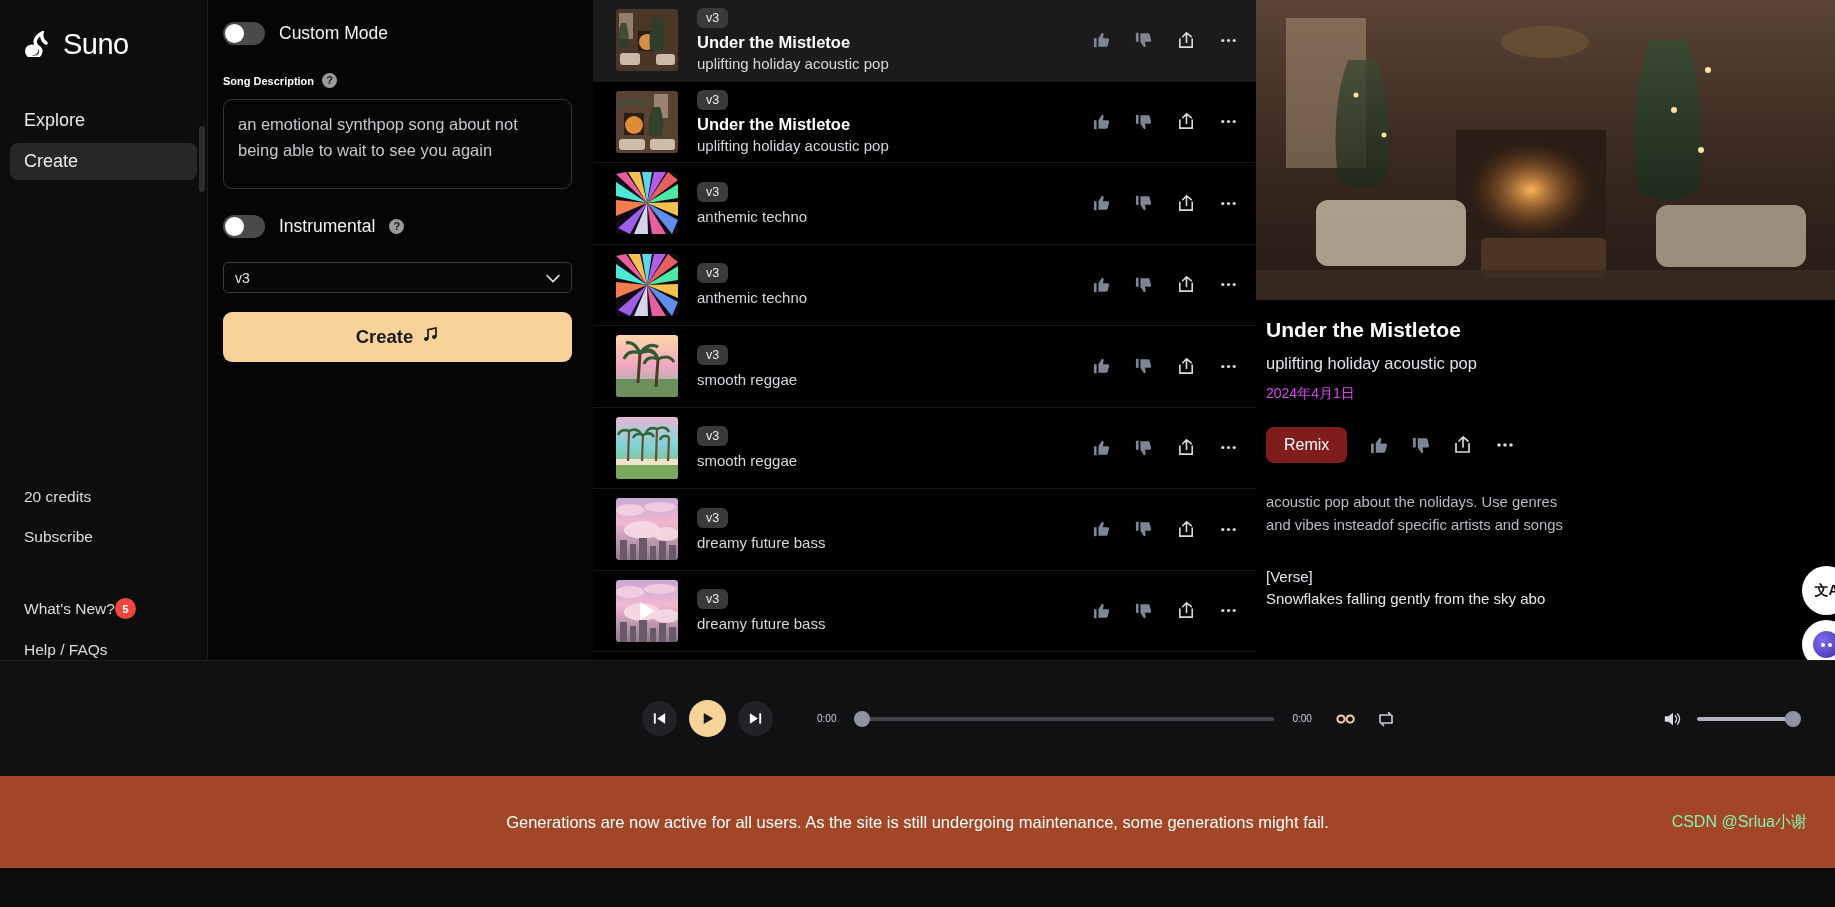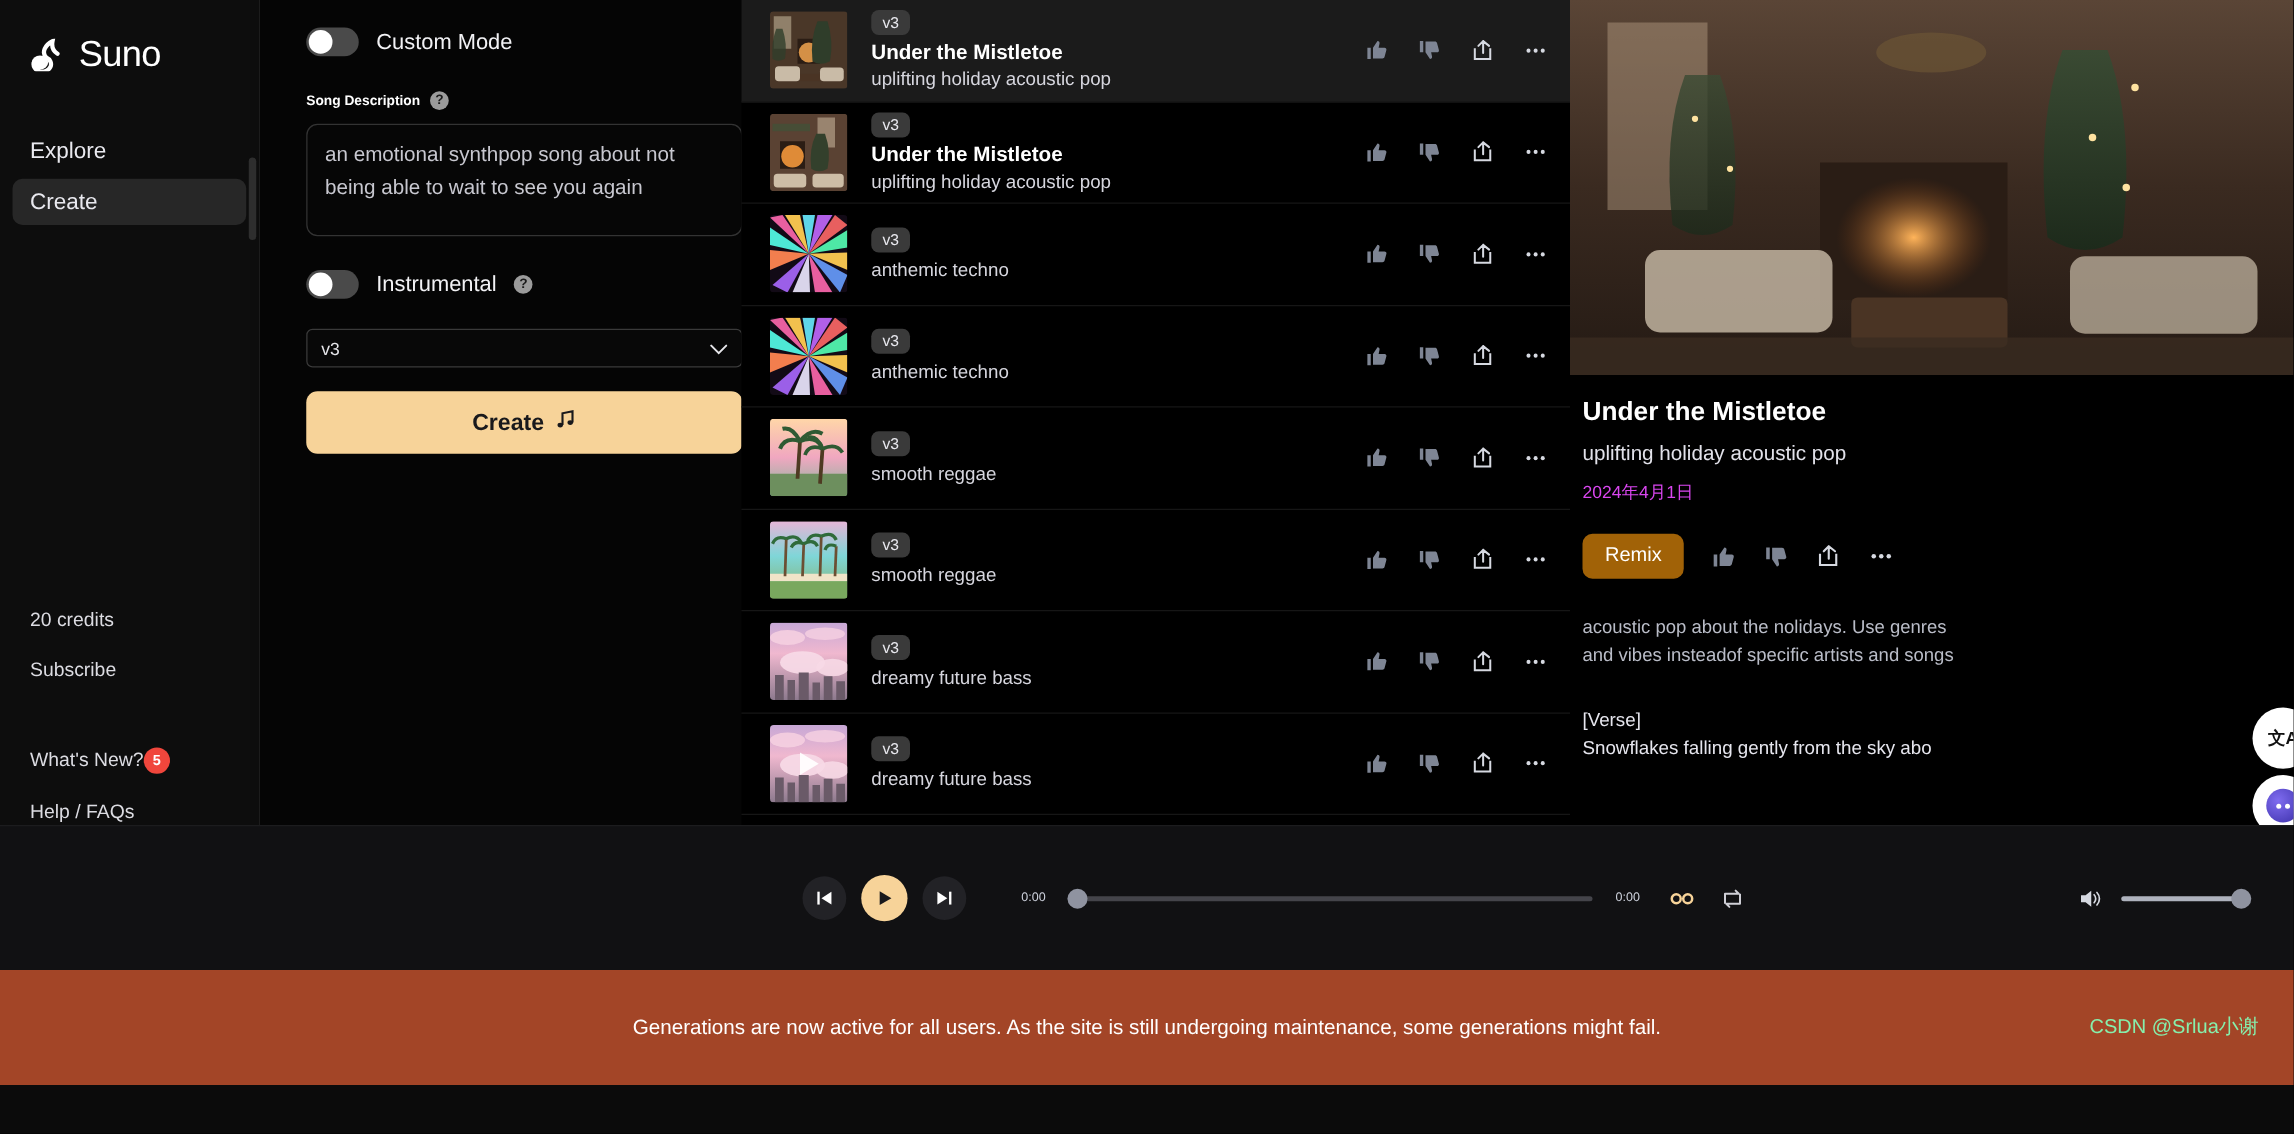--- a/index.html
+++ b/index.html
@@ -38,21 +38,21 @@
   }
   .avatar {
     width: 34px; height: 34px; border-radius: 50%;
     background: radial-gradient(circle at 40% 35%, #e8c8b8 0%, #a98d82 55%, #6c5550 100%);
     margin-top: 14px;
   }
 
   
   .create-panel {
     position: absolute; left: 207px; top: 0; width: 386px; height: 776px;
-    background: #050505; border-left: 1px solid #1c1c1c; padding: 12px 19px 0 37px;
+    background: #050505; border-left: 1px solid #1c1c1c; padding: 12px 19px 0 15px;
   }
   .toggle-row { display: flex; align-items: center; gap: 14px; margin-top: 10px; }
   .toggle {
     width: 42px; height: 23px; border-radius: 12px; background: #4a4a4a;
     position: relative; cursor: pointer; flex: none;
   }
   .toggle .knob {
     position: absolute; left: 2px; top: 2px; width: 19px; height: 19px;
     border-radius: 50%; background: #fff;
   }
@@ -120,21 +120,21 @@
     position: absolute; left: 1256px; top: 0; width: 579px; height: 660px;
     background: #000; overflow: hidden;
   }
   .hero { width: 579px; height: 300px; position: relative; overflow: hidden; }
   .detail-body { padding: 18px 10px 0 10px; }
   .detail-title { font-size: 21px; font-weight: 700; color: #fff; }
   .detail-sub { font-size: 16.5px; color: #e2e2ea; margin-top: 12px; }
   .detail-date { font-size: 14px; color: #d946ef; margin-top: 12px; }
   .detail-actions { display: flex; align-items: center; gap: 22px; margin-top: 24px; }
   .remix-btn {
-    background: #a16207; color: #fff; font-size: 16px; border-radius: 8px;
+    background: #7f1d1d; color: #fff; font-size: 16px; border-radius: 8px;
     padding: 9px 18px; cursor: pointer; border: none; font-family: "Liberation Sans", sans-serif;
   }
   .detail-desc {
     font-size: 14.8px; line-height: 22.5px; color: #b9bcc7; margin-top: 28px;
     width: 298px; word-break: break-all;
   }
   .lyrics { margin-top: 30px; font-size: 15px; line-height: 22px; color: #e6e6ee; }
 
   .fab {
     position: absolute; right: -16px; width: 49px; height: 49px; border-radius: 50%;

